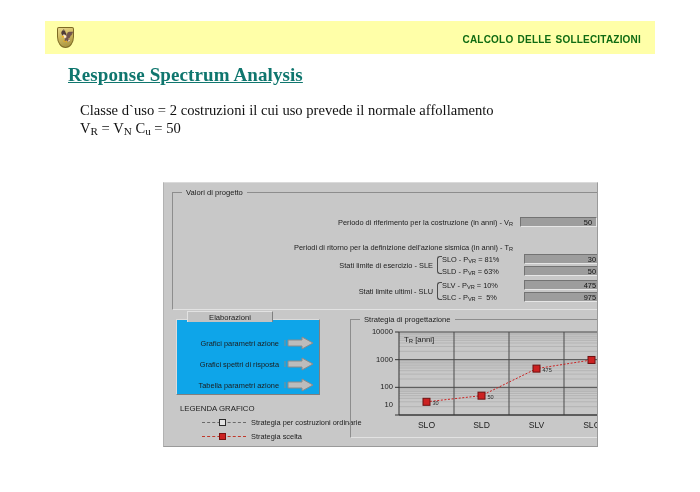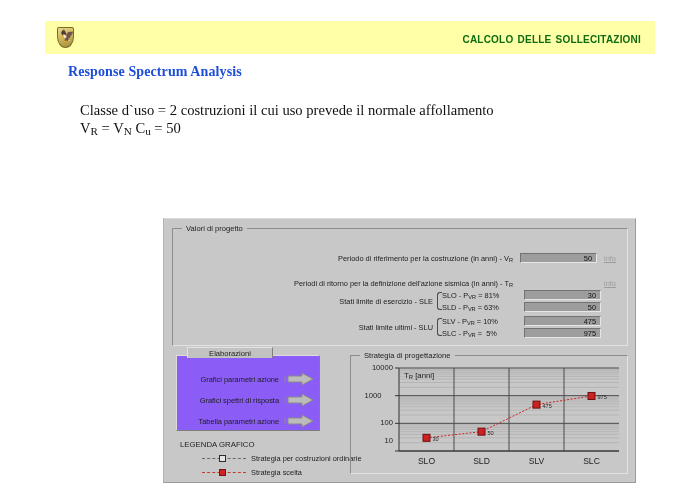--- a/index.html
+++ b/index.html
@@ -56,49 +56,49 @@
     text-transform: lowercase;
   }
   #banner-title::first-letter { font-size: 1em; }
 
   
   #slide-title {
     position: absolute;
     left: 68px; top: 64px;
     font-family: "Liberation Serif", serif;
     font-weight: bold;
-    font-size: 14px;
-    color: #1d4ed8;
+    font-size: 19px;
+    color: #0f766e;
     letter-spacing: 0.1px;
+    text-decoration: underline;
   }
   #body-lines {
     position: absolute;
     left: 80px; top: 101px;
     font-family: "Liberation Serif", serif;
     font-size: 14.6px;
     color: #111;
     line-height: 18.2px;
   }
   #body-lines div { white-space: nowrap; }
   .sub { font-size: 0.76em; vertical-align: -0.14em; }
 
   
   #app {
     position: absolute;
     left: 163px; top: 182px;
-    width: 473px; height: 265px;
+    width: 435px; height: 265px;
     background: #c8c8c8;
     border-left: 1px solid #b2b2b2;
     border-top: 1px solid #dadada;
     border-right: 1px solid #9a9a9a;
     border-bottom: 1px solid #9a9a9a;
     font-size: 7.4px;
     color: #1c1c1c;
     overflow: hidden;
-    margin-top: 36px;
   }
 
   
   .groupbox {
     position: absolute;
     border: 1px solid #8d8d8d;
     border-right-color: #e2e2e2;
     border-bottom-color: #e2e2e2;
   }
   .groupbox > .gb-legend {
@@ -187,21 +187,21 @@
     font-size: 7.4px;
     white-space: nowrap;
   }
   .ls-row .tbox { width: 77px; }
 
   
   #panel-elab {
     position: absolute;
     left: 12px; top: 136px;
     width: 144px; height: 76px;
-    background: #8b5cf6;
+    background: #0ea5e9;
     border-left: 1px solid #dcdcdc;
     border-top: 1px solid #dcdcdc;
     border-right: 1px solid #7f7f7f;
     border-bottom: 1px solid #7f7f7f;
   }
   #elab-tab {
     position: absolute;
     left: 10px; top: -9px;
     width: 86px; height: 11px;
     background: #c2c2c2;
@@ -468,21 +468,21 @@
             <line x1="44" y1="12" x2="48" y2="12" stroke="#333" stroke-width="1"></line>
             <polyline points="75.5,81.79964528608934 130.5,75.66182988003682 185.5,48.611476800378696 240.5,39.97087229900714" fill="none" stroke="#cc2222" stroke-width="1" stroke-dasharray="2,1.6"></polyline>
             <rect x="72" y="78.29964528608934" width="7" height="7" fill="#cc2222" stroke="#6e1010" stroke-width="1"></rect>
             <rect x="127" y="72.16182988003682" width="7" height="7" fill="#cc2222" stroke="#6e1010" stroke-width="1"></rect>
             <rect x="182" y="45.111476800378696" width="7" height="7" fill="#cc2222" stroke="#6e1010" stroke-width="1"></rect>
             <rect x="237" y="36.47087229900714" width="7" height="7" fill="#cc2222" stroke="#6e1010" stroke-width="1"></rect>
           </svg>
 
         
         <div class="axis-tick-label" id="yt3" style="left: 2px; top: 7px; width: 40px;">10000</div>
-        <div class="axis-tick-label" id="yt2" style="left: 2px; top: 34.6667px; width: 40px; text-align: center;">1000</div>
+        <div class="axis-tick-label" id="yt2" style="left: 2px; top: 34.6667px; width: 40px;">1000</div>
         <div class="axis-tick-label" id="yt1" style="left: 2px; top: 62.3333px; width: 40px;">100</div>
         <div class="axis-tick-label" id="yt0" style="left: 2px; top: 80px; width: 40px;">10</div>
 
         
         <div id="y-axis-title" style="left: 53px; top: 15px;">T<span class="sub">R</span> [anni]</div>
 
         
         <div class="cat-label" id="c0" style="left: 53.5px; top: 100px; width: 44px;">SLO</div>
         <div class="cat-label" id="c1" style="left: 108.5px; top: 100px; width: 44px;">SLD</div>
         <div class="cat-label" id="c2" style="left: 163.5px; top: 100px; width: 44px;">SLV</div>

